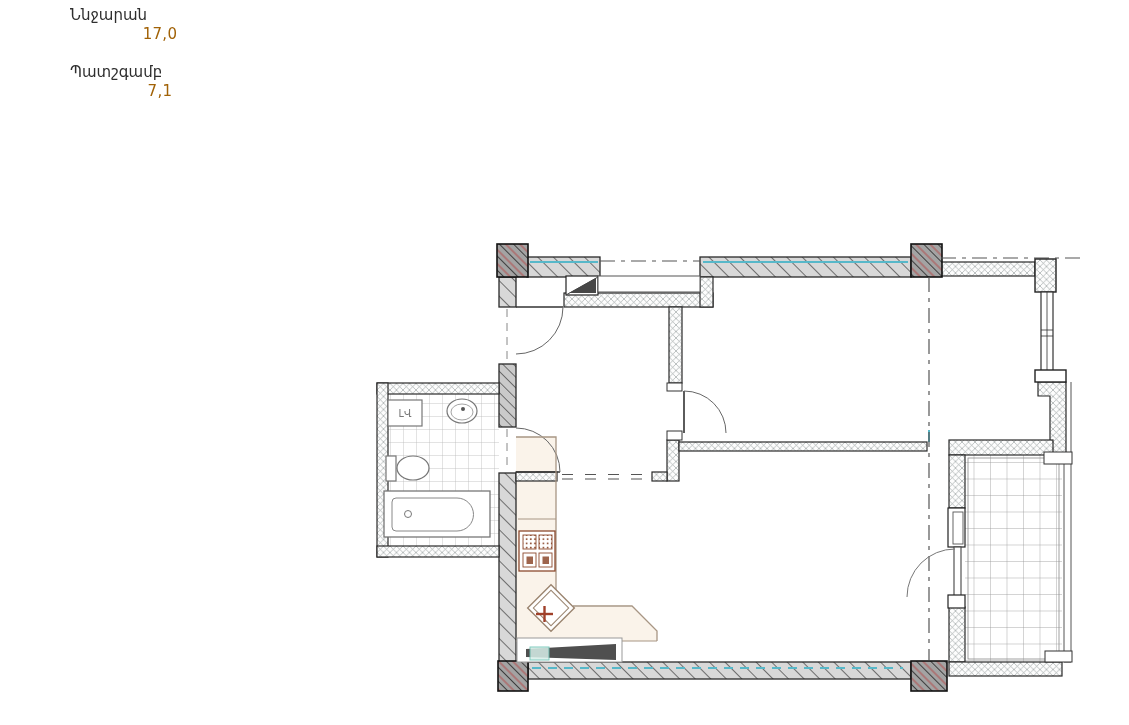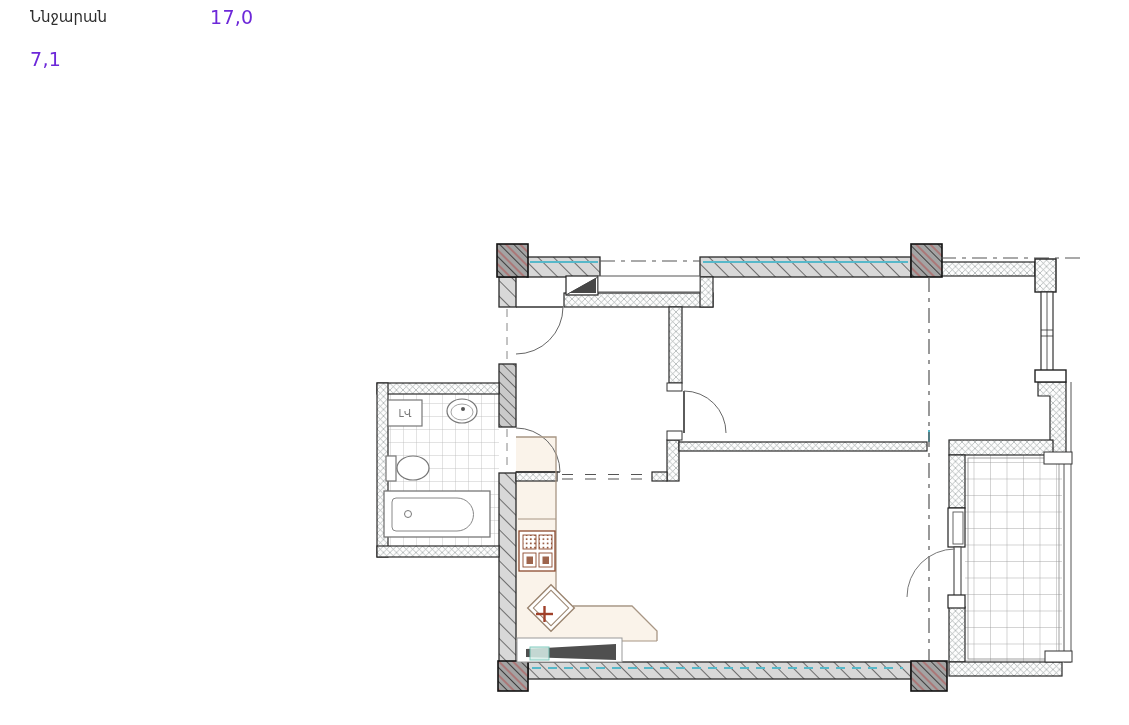--- a/index.html
+++ b/index.html
@@ -1,34 +1,35 @@
 <!DOCTYPE html>
 <html><head>
 <meta charset="utf-8">
 <style>
   html,body{margin:0;padding:0;background:#ffffff;}
   .stage{position:relative;width:1129px;height:725px;background:#ffffff;overflow:hidden;
          font-family:"DejaVu Sans", sans-serif;}
   .legend{position:absolute;top:6px;left:30px;width:260px;}
-  .legend .row{display:flex;align-items:center;margin-bottom:20px;}
+  .legend .row{display:flex;align-items:center;margin-bottom:20px;flex-direction:column;}
   .legend .lab{width:180px;font-size:15px;color:#2f2f2f;line-height:1.25;}
-  .legend .val{font-size:19px;color:#6d28d9;letter-spacing:.3px;}
+  .legend .val{font-size:15px;color:#a16207;letter-spacing:.3px;}
   svg{position:absolute;top:0;left:0;}
 </style>
 </head>
 <body>
 
 <div class="stage">
 
   <div class="legend">
     <div class="row">
       <span class="lab">Ննջարան</span>
       <span class="val">17,0</span>
     </div>
     <div class="row">
+      <span class="lab">Պատշգամբ</span>
       <span class="val">7,1</span>
     </div>
   </div>
 
   <svg width="1129" height="725" viewBox="0 0 1129 725">
     <defs>
       <pattern id="diag" width="11" height="11" patternUnits="userSpaceOnUse" patternTransform="rotate(-45)">
         <rect width="11" height="11" fill="#d8d8d8"></rect>
         <line x1="0" y1="0" x2="0" y2="11" stroke="#4b4b4b" stroke-width="1.5"></line>
       </pattern>

